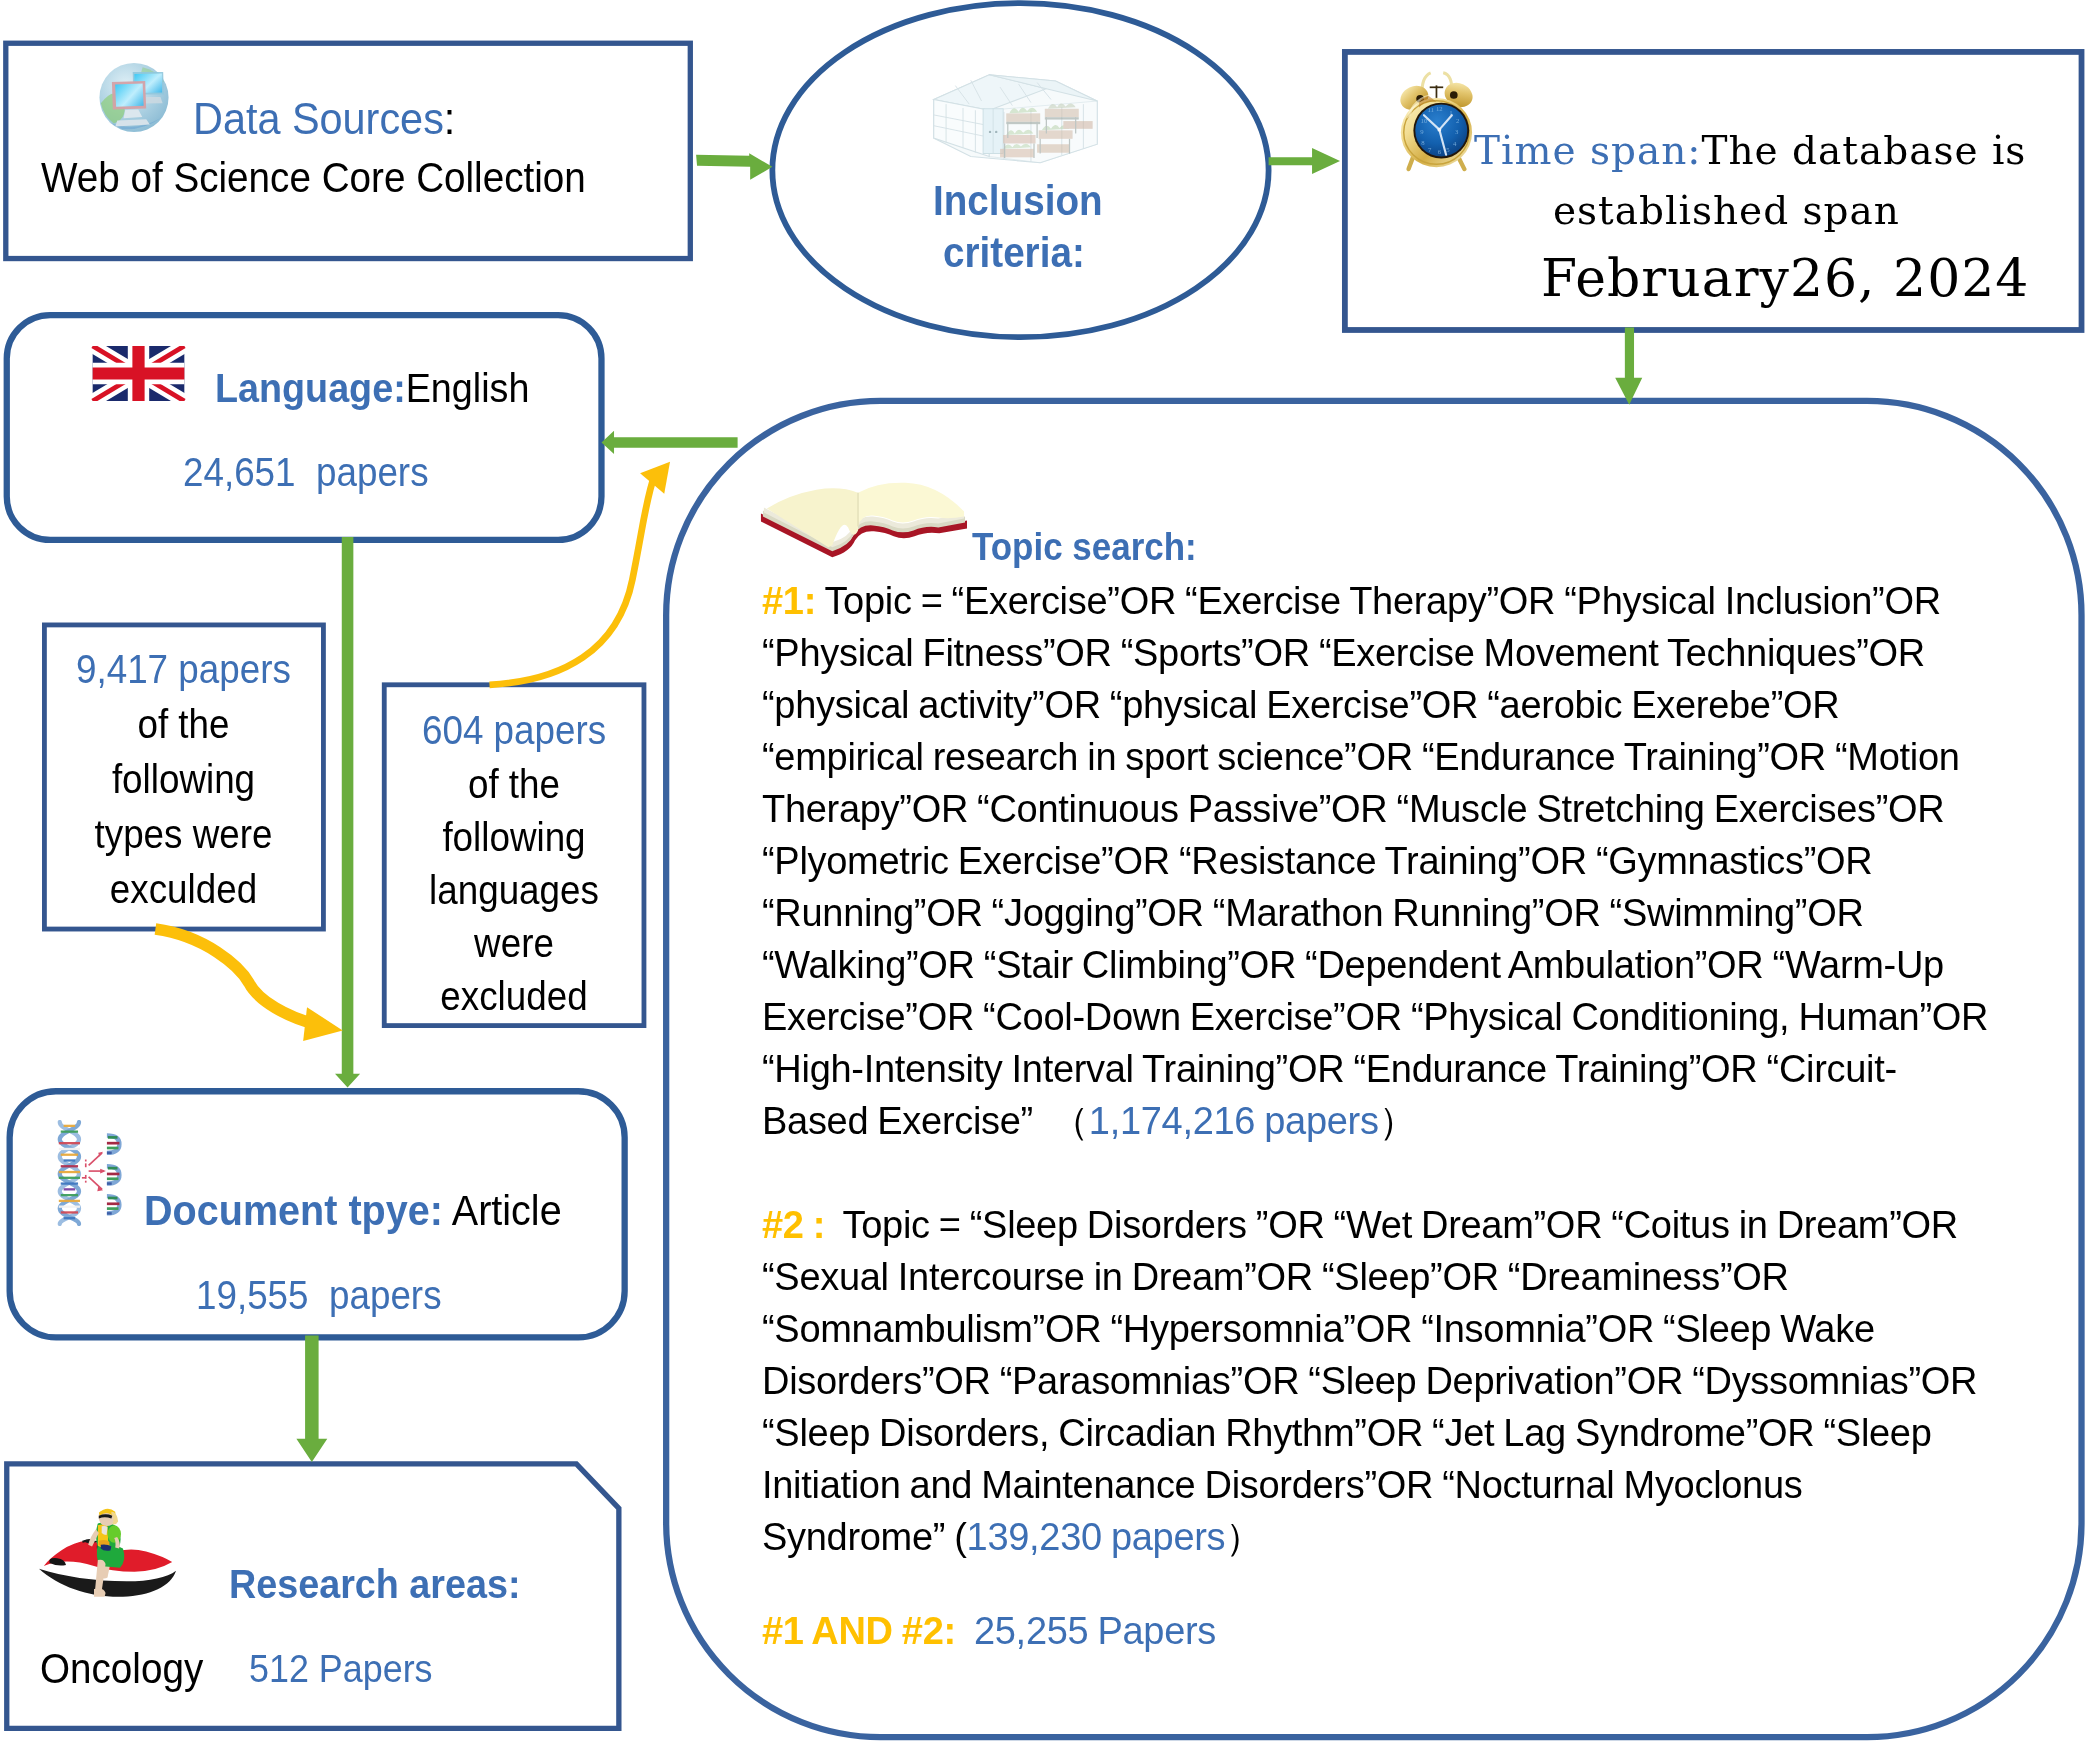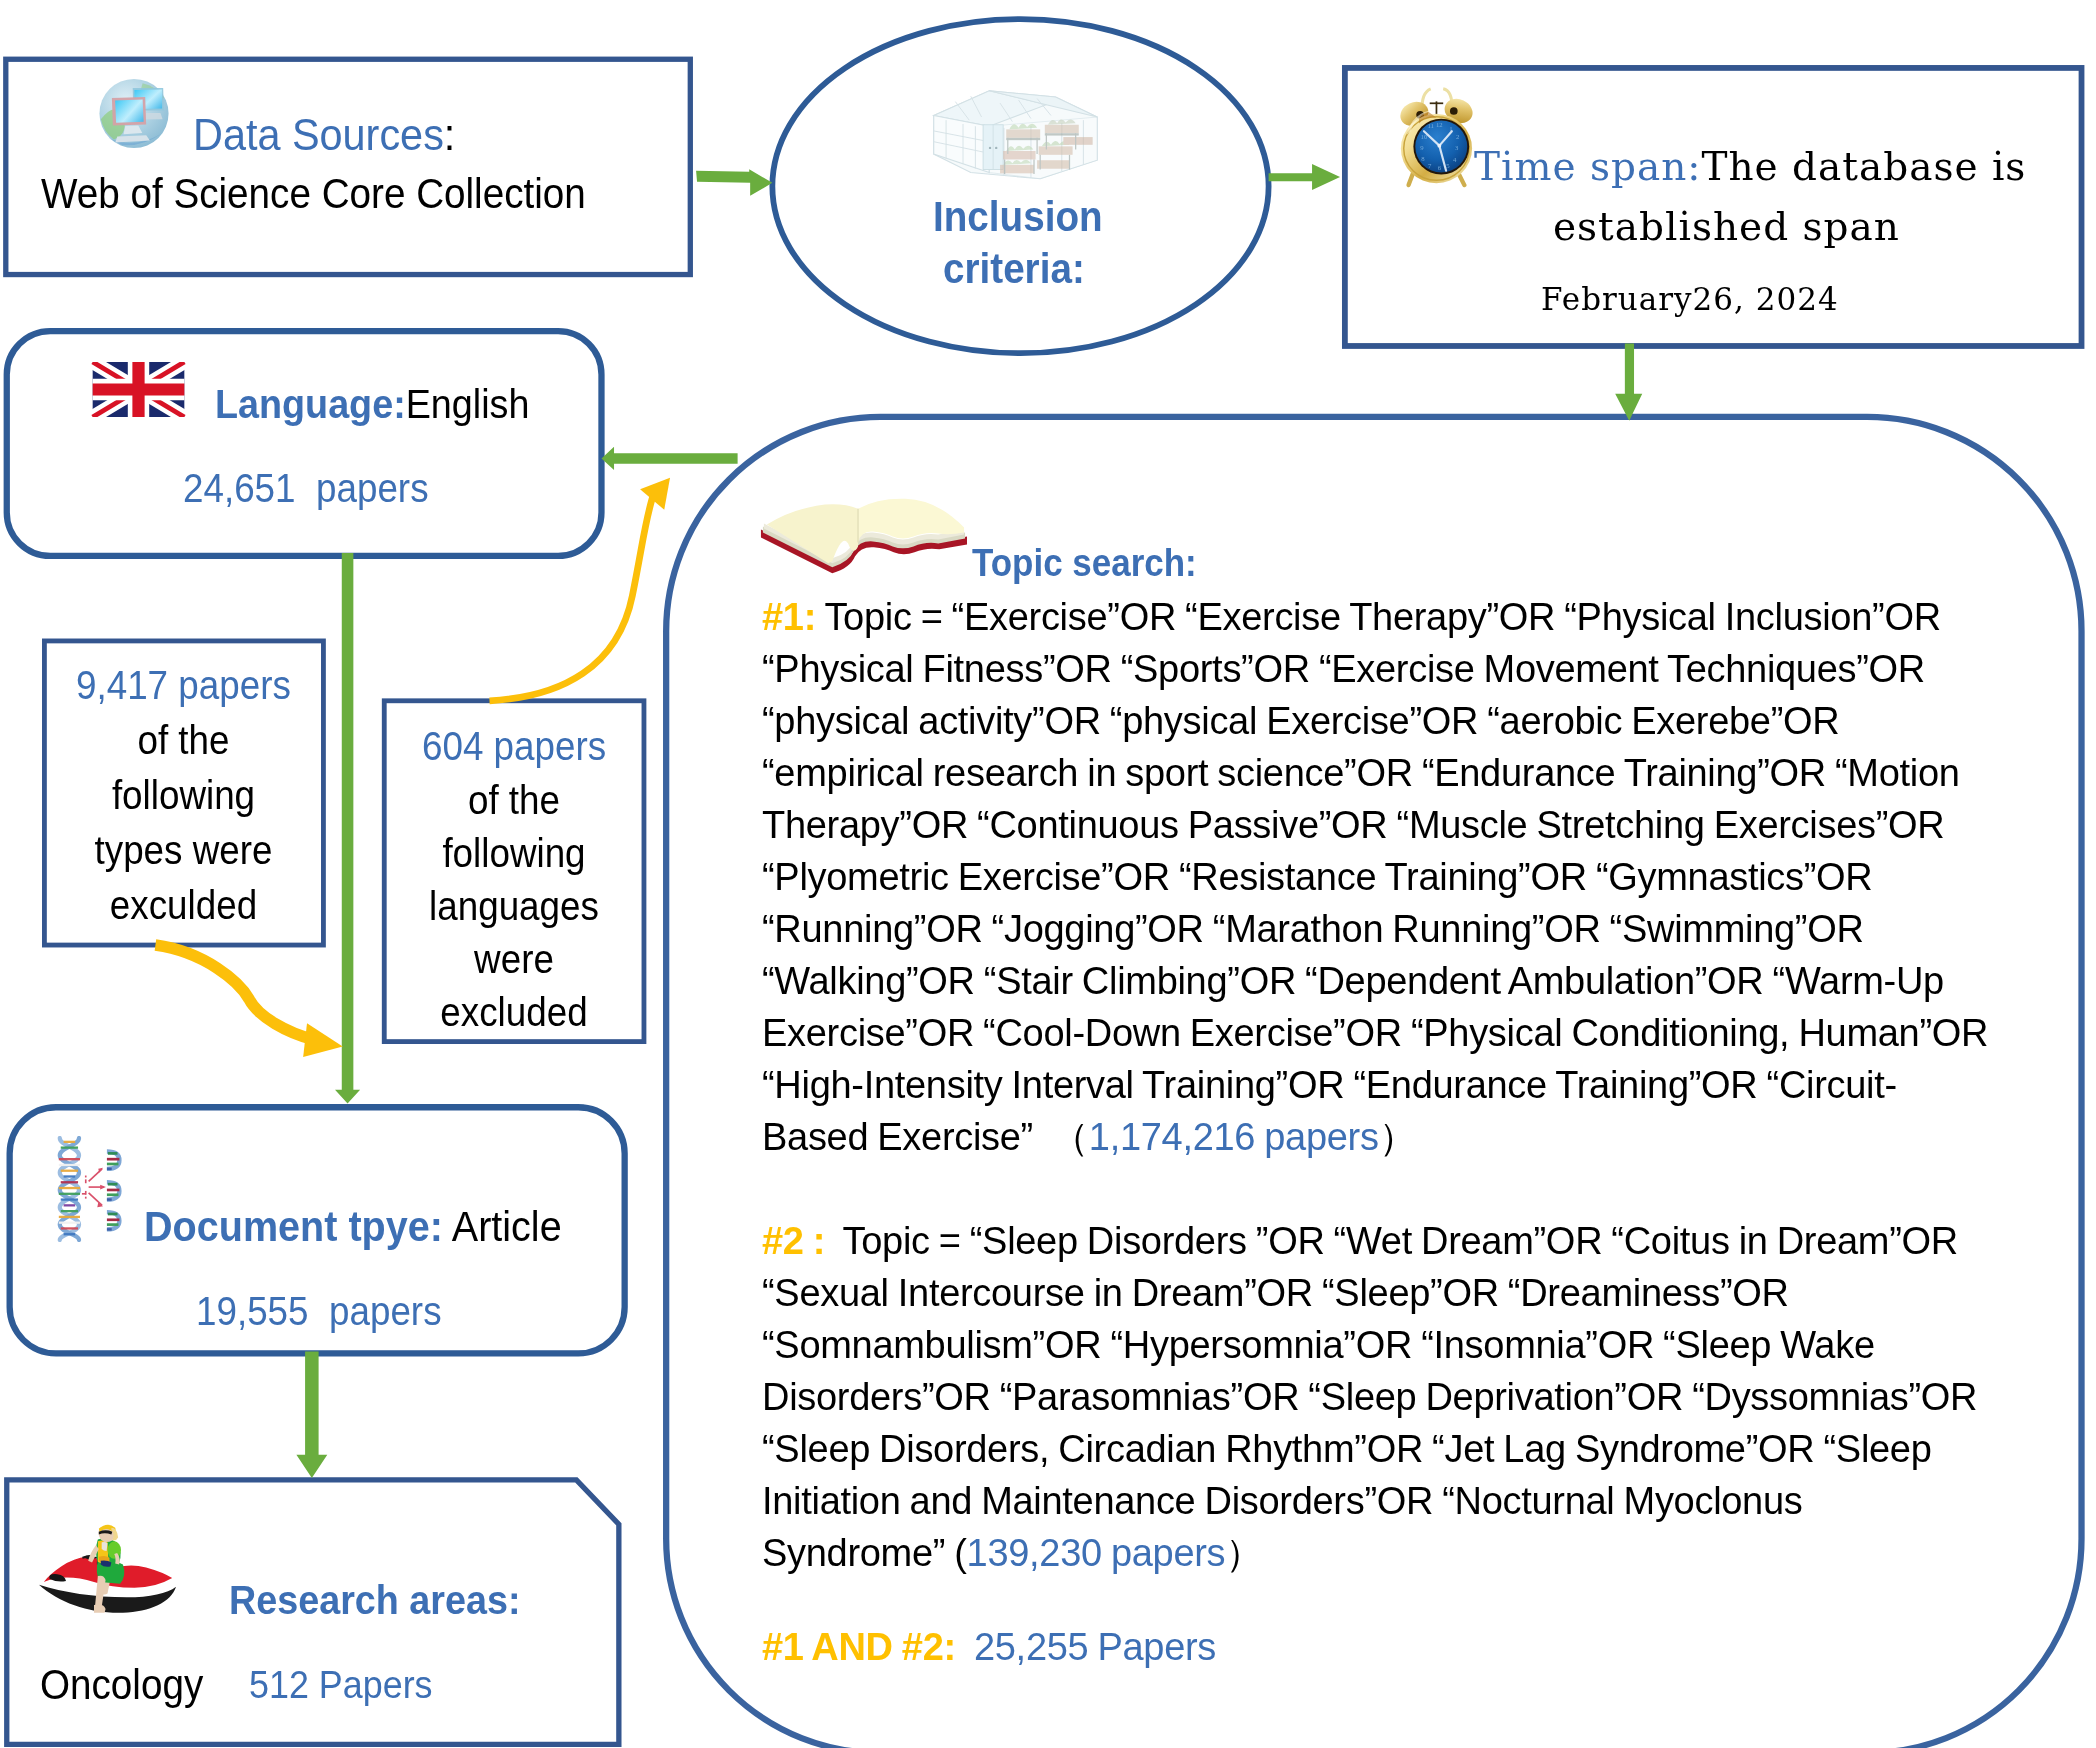--- a/index.html
+++ b/index.html
@@ -1,19 +1,19 @@
 <!DOCTYPE html>
 <html><head>
 <meta charset="utf-8">
 <title>Literature Search Flowchart</title>
 <style>
   html,body{margin:0;padding:0;background:#ffffff;}
   body{width:2096px;height:1749px;position:relative;overflow:hidden;
        font-family:"Liberation Sans",sans-serif;}
-  #stage{position:absolute;left:0;top:16px;width:2096px;height:1621px;background:#fff;text-decoration:underline;}
+  #stage{position:absolute;left:0;top:0;width:2096px;height:1621px;background:#fff;text-decoration:underline;}
   svg.layer{position:absolute;left:0;top:0;width:2096px;height:1749px;}
   .tx{position:absolute;white-space:nowrap;transform:scaleX(0.92);transform-origin:left top;}
   .txblk{transform:scaleX(0.92);transform-origin:center top;}
   .mono{font-family:"DejaVu Serif",serif;letter-spacing:1px;transform:none !important;}
   .blue{color:#3d6fb4;}
   .bluebold{color:#3d6fb4;font-weight:bold;}
   .amber{color:#ffc000;font-weight:bold;}
   .icon{position:absolute;}
 </style>
 </head>
@@ -349,21 +349,21 @@
   </div>
   <div class="tx dk" style="left:41px;top:154px;font-size:42px;">Web of Science Core Collection</div>
 
   <div class="tx bluebold" style="left:933px;top:177px;font-size:42px;">Inclusion</div>
   <div class="tx bluebold" style="left:943px;top:229px;font-size:42px;">criteria:</div>
 
   <div class="tx mono" style="left:1474px;top:128px;font-size:39px;text-align:center;">
     <span class="blue">Time span:</span><span class="dk">The database is</span>
   </div>
   <div class="tx dk mono" style="left:1553px;top:188px;font-size:39px;">established span</div>
-  <div class="tx dk mono" style="left:1541px;top:248px;font-size:31px;margin-top:17px;">February26, 2024</div>
+  <div class="tx dk mono" style="left:1541px;top:248px;font-size:52px;">February26, 2024</div>
 
   <div class="tx" style="left:215px;top:365px;font-size:41px;">
     <span class="bluebold">Language:</span><span class="dk">English</span>
   </div>
   <div class="tx blue" style="left:183px;top:450px;font-size:40px;">24,651&nbsp; papers</div>
 
   <div class="tx blue" style="left:76px;top:647px;font-size:40px;">9,417 papers</div>
   <div class="txblk" style="position:absolute;left:44px;top:697px;width:279px;text-align:center;font-size:40px;line-height:55px;color:#000;">
     <div>of the</div>
     <div>following</div>

